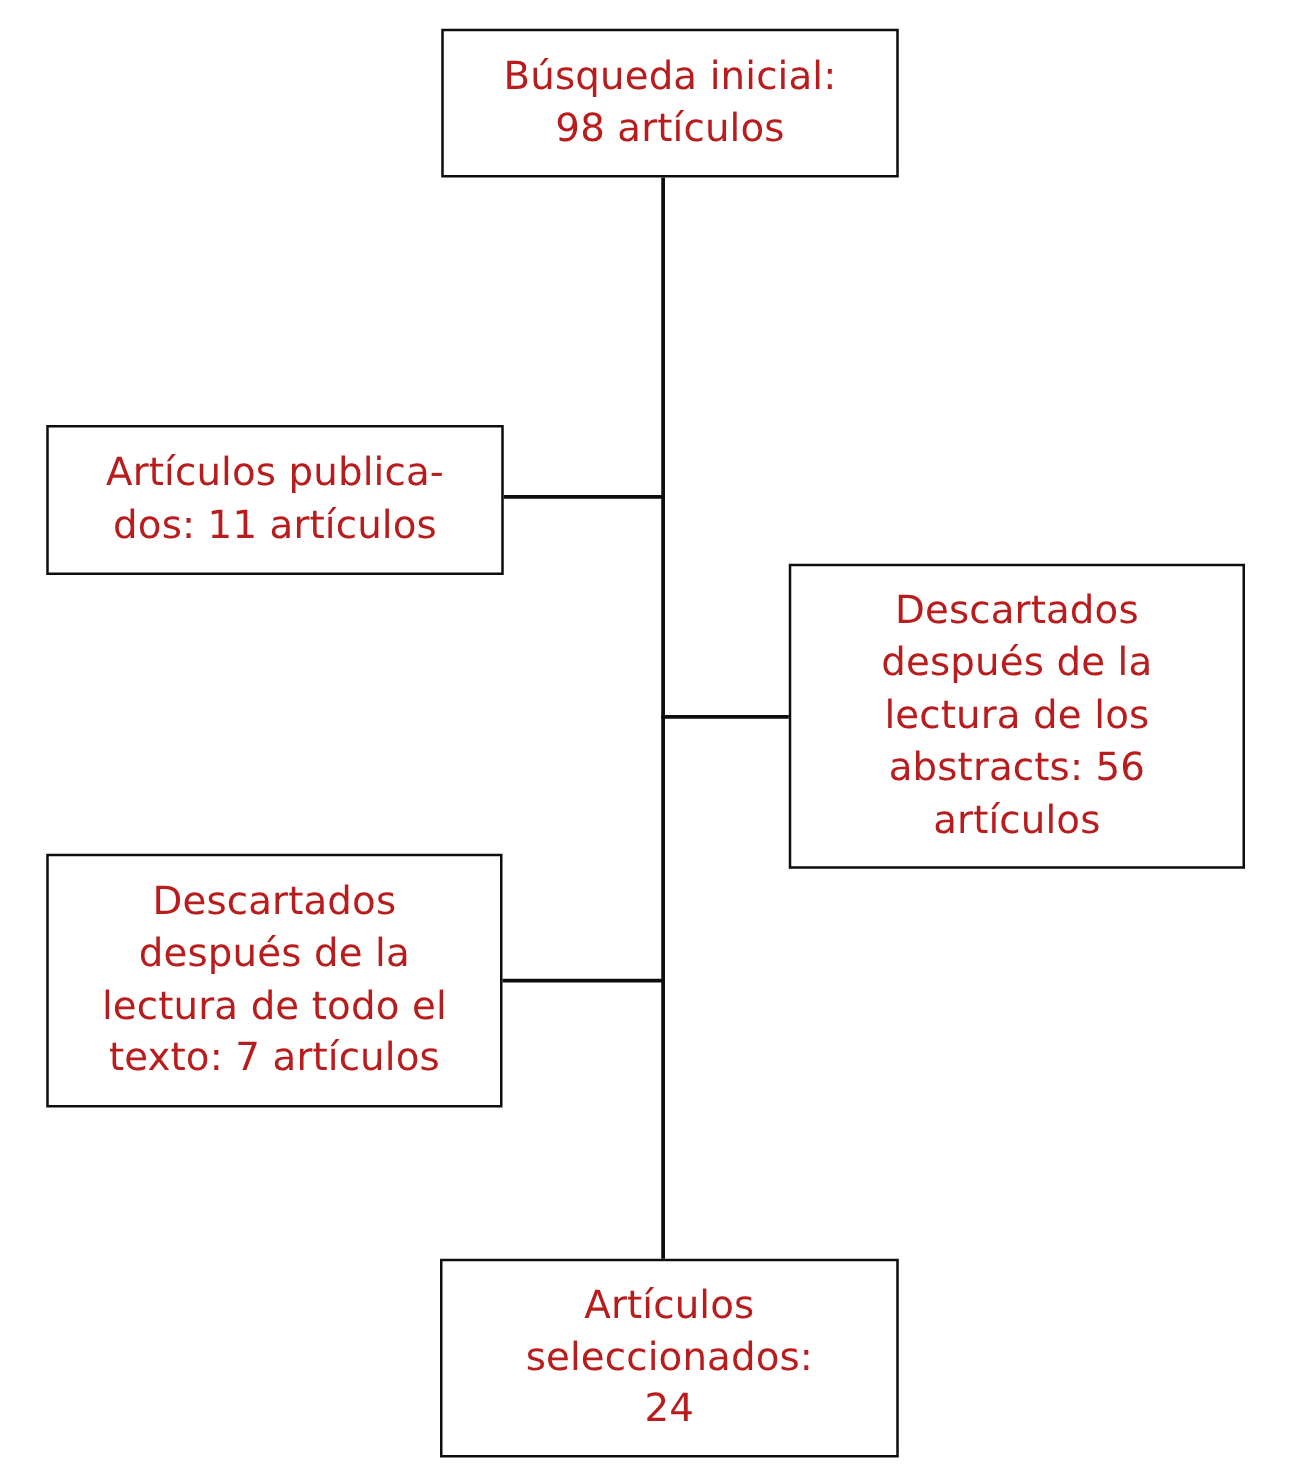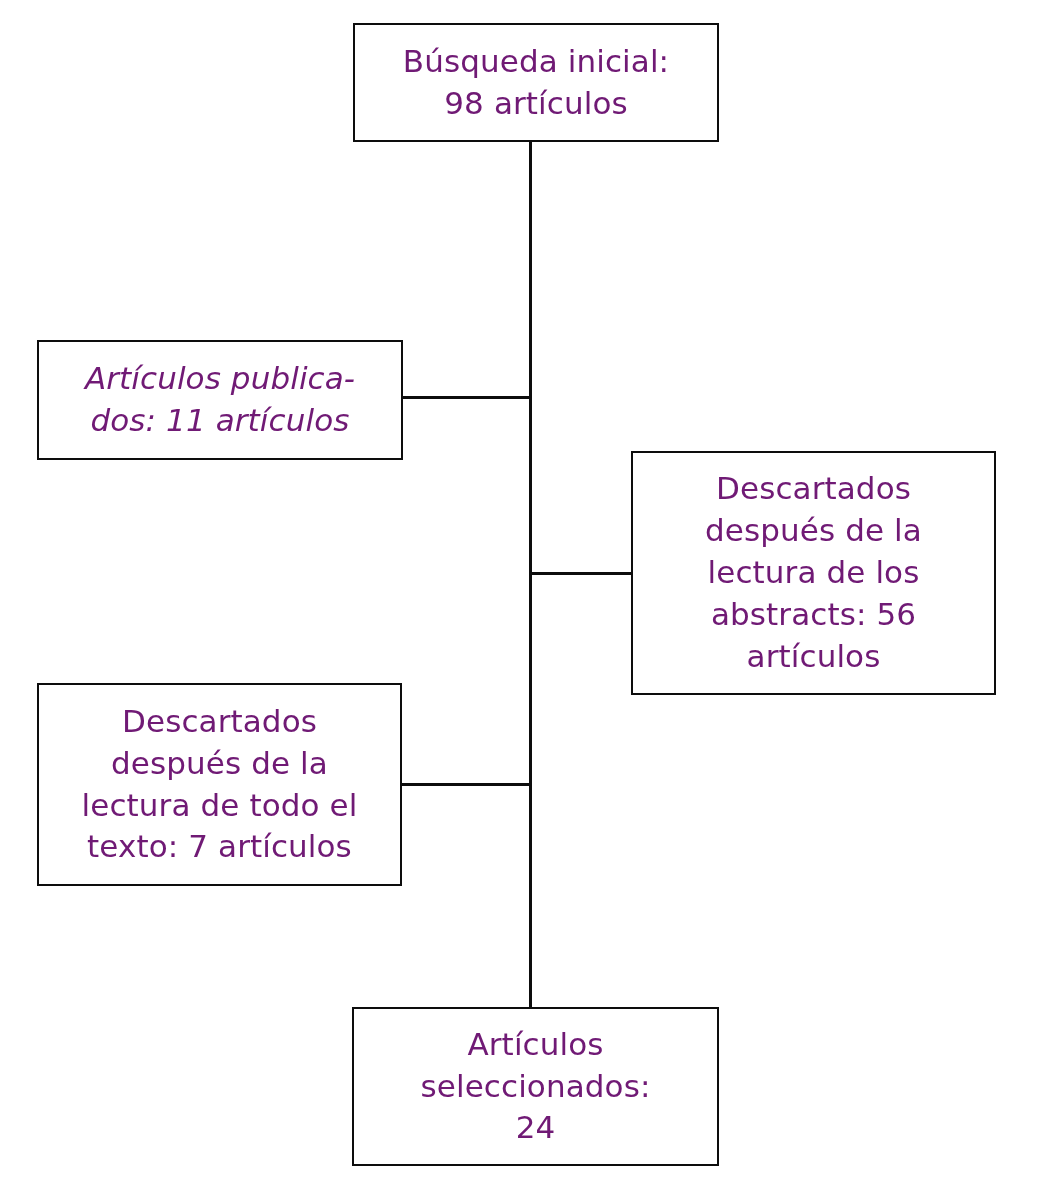--- a/index.html
+++ b/index.html
@@ -30,36 +30,36 @@
     text-align: center;
     z-index: 2;
   }
   .node-label {
     display: block;
     width: 100%;
     font-size: 31px;
     line-height: 1.35;
     letter-spacing: 0.1px;
     white-space: pre-line;
-    color: #701a75;
+    color: #b91c1c;
   }
   .connector {
     position: absolute;
     background: #0d0d0d;
     z-index: 1;
   }
 
   
   #node-initial-search {
     left: 353px;  top: 23px;
     width: 366px; height: 119px;
   }
   #node-published-articles {
     left: 37px;   top: 340px;
-    width: 366px; height: 120px; font-style: italic;
+    width: 366px; height: 120px;
   }
   #node-discarded-abstracts {
     left: 631px;  top: 451px;
     width: 365px; height: 244px;
   }
   #node-discarded-fulltext {
     left: 37px;   top: 683px;
     width: 365px; height: 203px;
   }
   #node-selected-articles {

